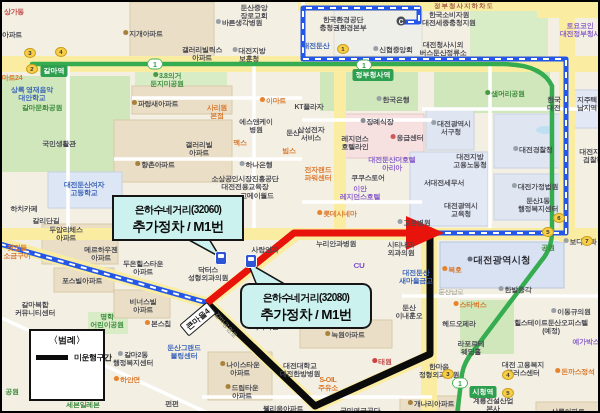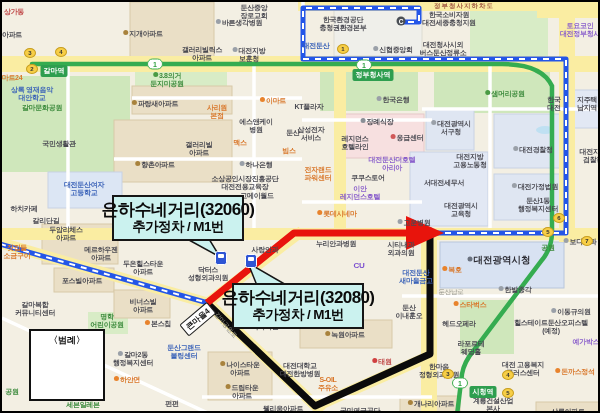--- a/index.html
+++ b/index.html
@@ -25,24 +25,24 @@
   .busstop span{display:block;margin:2px auto 0;width:6px;height:3.5px;background:#fff;border-radius:1px;}
   .cicon{position:absolute;transform:translate(-50%,-50%);width:9px;height:9px;background:#4A4F55;border-radius:50%;
         color:#fff;font-weight:700;font-size:6.5px;line-height:9px;text-align:center;z-index:3;}
   .roadbadge{position:absolute;transform:translate(-50%,-50%) rotate(-40deg);background:#fff;border:1px solid #222;
         border-radius:2px;padding:1px 3px;font-weight:700;font-size:8px;color:#111;white-space:nowrap;z-index:3;}
   .titlebox{position:absolute;left:30px;top:20px;width:104px;height:21px;background:#fff;border:2px solid #111;
         z-index:5;display:flex;align-items:center;justify-content:center;font-weight:700;font-size:12px;color:#111;
         white-space:nowrap;}
   .callout{position:absolute;background:#CBF2EF;border:2px solid #161616;z-index:5;display:flex;flex-direction:column;
         align-items:center;justify-content:center;font-weight:700;color:#0b0b0b;text-align:center;}
-  .callout .l1{font-size:17px;line-height:17px;white-space:nowrap;letter-spacing:-0.6px;}
+  .callout .l1{font-size:10px;line-height:17px;white-space:nowrap;letter-spacing:-0.6px;}
   .callout .l2{font-size:13.5px;line-height:17px;white-space:nowrap;letter-spacing:-0.6px;}
   #callout1{left:110px;top:193px;width:128px;height:42px;}
-  #callout2{left:230px;top:281px;width:128px;height:42px;}
+  #callout2{left:238px;top:281px;width:128px;height:42px;border-radius:9px;}
   .legend{position:absolute;left:27px;top:327px;width:76px;height:72px;background:#fff;border:2px solid #111;z-index:5;
         box-sizing:border-box;padding:3px 5px;}
   .legend .ltitle{text-align:center;font-weight:700;font-size:9px;color:#111;margin-bottom:2px;}
   .legend .lrow{display:flex;align-items:center;height:17px;}
   .legend .sw{width:32px;height:5px;margin-right:6px;flex:0 0 auto;}
   .legend .lrow .txt{font-weight:700;font-size:8px;color:#111;white-space:nowrap;letter-spacing:-0.5px;}
   .sw-current{background:repeating-linear-gradient(90deg,#2456E8 0 5px,#fff 5px 9px);border:1px solid #2456E8;height:3px !important;}
   .sw-removed{background:#0B0B0B;} .sw-changed{background:#E8140C;}
 </style>
 </head>
@@ -302,20 +302,24 @@
     <div class="l2">추가정차 / M1번</div>
   </div>
   <div id="callout2" class="callout">
     <div class="l1">은하수네거리(32080)</div>
     <div class="l2">추가정차 / M1번</div>
   </div>
 
   <div class="legend">
     <div class="ltitle">〈범례〉</div>
     <div id="legend-rows">
+        <div class="lrow">
+          <div class="sw sw-removed"></div>
+          <div class="txt">미운행구간</div>
+        </div>
       </div>
   </div>
 
 <div class="pill" style="left: 153px; top: 62px;">1</div>
     <div class="pill" style="left: 362px; top: 63px;">1</div>
     <div class="pill" style="left: 458px; top: 381px;">1</div>
     <div class="sbadge" style="left: 52px; top: 69px;">갈마역</div>
     <div class="sbadge" style="left: 371px; top: 73px;">정부청사역</div>
     <div class="sbadge" style="left: 481px; top: 390px;">시청역</div>
     <div class="oval" style="left: 28px; top: 51px;">3</div>

